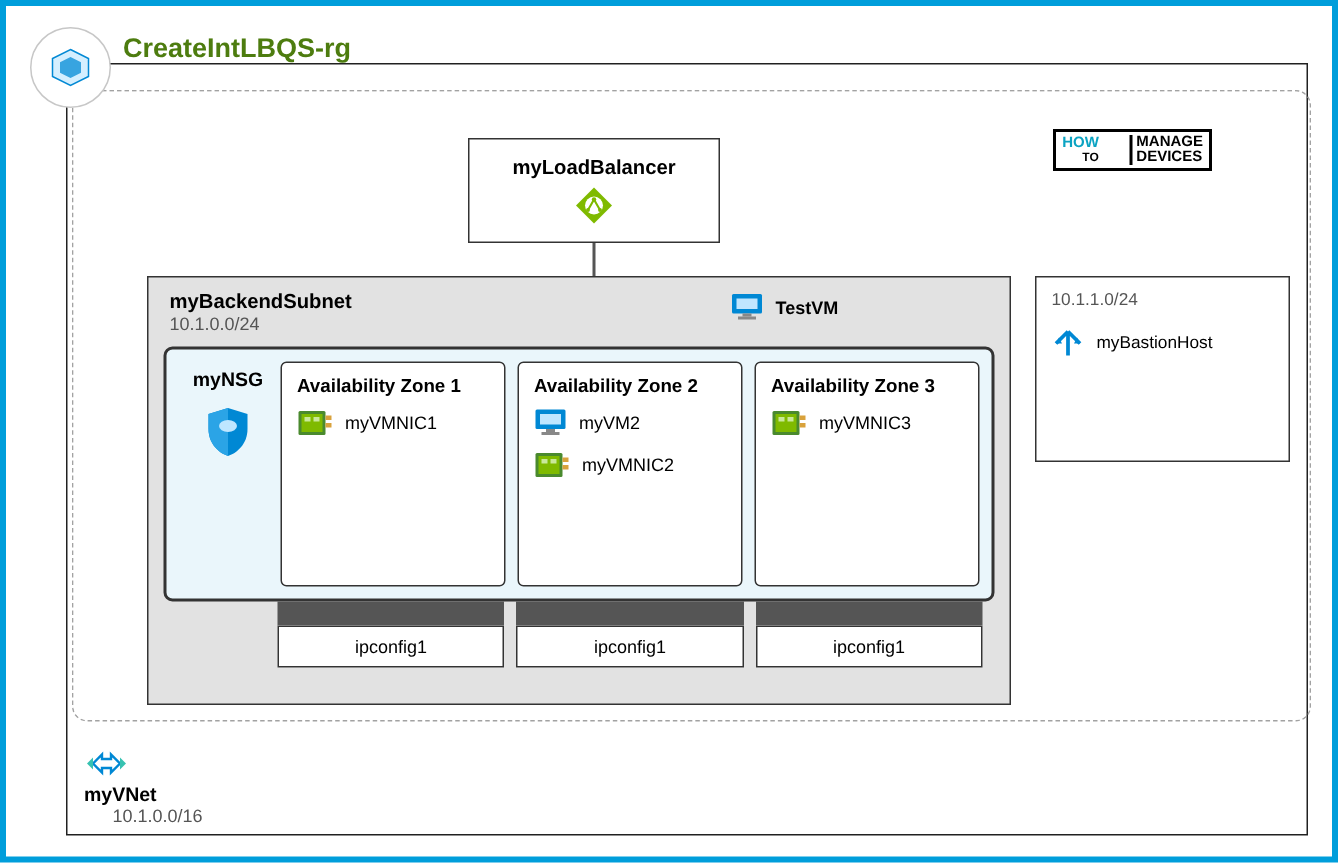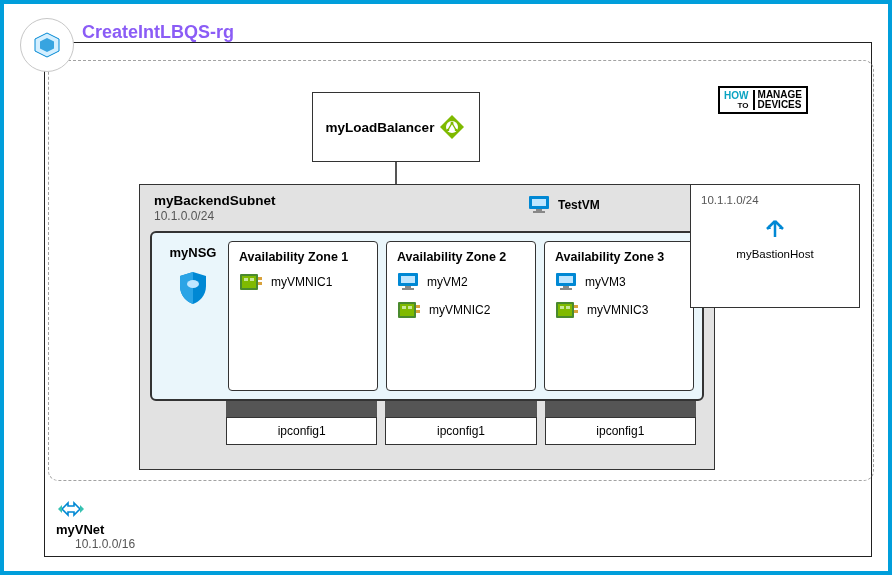--- a/index.html
+++ b/index.html
@@ -1,25 +1,25 @@
 <!DOCTYPE html>
 <html><head>
 <meta charset="utf-8">
 <style>
 * { margin:0; padding:0; box-sizing:border-box; }
 body { font-family:'Segoe UI',Arial,sans-serif; background:#fff; border:4px solid #009edb; width:892px; height:575px; position:relative; overflow:hidden; }
 .rg-wrap { position:absolute; top:14px; left:16px; right:16px; bottom:14px; }
 .rg-icon-wrap { position:absolute; top:0; left:0; width:54px; height:54px; border-radius:50%; border:1px solid #c7c7c7; background:#fff; display:flex; align-items:center; justify-content:center; z-index:3; }
-.rg-title { position:absolute; top:4px; left:62px; font-size:18px; font-weight:600; color:#8b5cf6; }
+.rg-title { position:absolute; top:4px; left:62px; font-size:18px; font-weight:600; color:#4d7c0f; }
 .rg-border { position:absolute; top:24px; left:24px; right:0; bottom:0; border:1px solid #212121; background:#fff; }
 .dashed-box { position:absolute; top:56px; left:44px; right:14px; bottom:90px; border:1.5px dashed #a2a2a2; border-radius:10px; }
-.lb-box { position:absolute; top:88px; left:308px; width:168px; height:70px; border:1px solid #333; background:#fff; display:flex; align-items:center; justify-content:center; gap:4px; }
+.lb-box { position:absolute; top:88px; left:308px; width:168px; height:70px; border:1px solid #333; background:#fff; display:flex; flex-direction:column; align-items:center; justify-content:center; gap:4px; }
 .lb-label { font-size:13.5px; font-weight:600; }
-.badge { position:absolute; top:82px; right:80px; border:2px solid #000; padding:2px 4px; font-size:10px; font-weight:700; background:#fff; display:flex; align-items:center; gap:4px; }
-.backend-subnet { position:absolute; top:180px; left:94px; width:576px; height:286px; background:#e2e2e2; border:1px solid #333;margin-left:41px; }
+.badge { position:absolute; top:82px; right:80px; border:2px solid #000; padding:2px 4px; font-size:10px; font-weight:700; background:#fff; display:flex; align-items:center; gap:20px; }
+.backend-subnet { position:absolute; top:180px; left:94px; width:576px; height:286px; background:#e2e2e2; border:1px solid #333; }
 .bs-head { position:absolute; top:8px; left:14px; }
 .bs-title { font-size:13.5px; font-weight:600; }
 .bs-cidr { font-size:12px; color:#555; margin-top:1px; }
 .testvm { position:absolute; top:10px; left:388px; display:flex; align-items:center; gap:8px; }
 .testvm-label { font-size:12px; font-weight:600; }
 .nsg-box { position:absolute; top:46px; left:10px; right:10px; height:170px; border:2px solid #333; border-radius:6px; background:#eaf6fb; }
 .nsg-left { position:absolute; top:12px; left:12px; width:58px; text-align:center; }
 .nsg-title { font-size:13px; font-weight:600; margin-bottom:10px; }
 .zones { position:absolute; top:8px; left:76px; right:8px; bottom:8px; display:flex; gap:8px; }
 .zone { flex:1; background:#fff; border:1px solid #333; border-radius:4px; padding:8px 10px 6px 10px; }
@@ -27,21 +27,21 @@
 .zrow { display:flex; align-items:center; gap:8px; margin-bottom:8px; }
 .zrow span.lbl { font-size:12px; }
 .ipconfigs { position:absolute; top:232px; left:86px; right:18px; display:flex; gap:8px; }
 .ipbox { flex:1; background:#fff; border:1px solid #333; height:28px; display:flex; align-items:center; justify-content:center; font-size:12px; }
 .connectors { position:absolute; top:216px; left:86px; right:18px; height:16px; display:flex; gap:8px; }
 .connectors div { flex:1; display:flex; justify-content:center; }
 .connectors .vline { width:2px; background:#555; height:16px; }
 .bastion-subnet { position:absolute; top:180px; left:686px; width:170px; height:124px; border:1px solid #333; background:#fff; padding:8px 10px; }
 .bst-title { font-size:12.5px; font-weight:600; }
 .bst-cidr { font-size:11.5px; color:#555; margin-top:1px; }
-.brow { display:flex; align-items:center; gap:8px; margin-top:12px;flex-direction:column; }
+.brow { display:flex; align-items:center; gap:8px; margin-top:12px; }
 .brow span { font-size:11.5px; }
 .vnet-icon { position:absolute; top:494px; left:52px; display:flex; align-items:center; gap:0; }
 .vnet-labels { position:absolute; top:518px; left:52px; }
 .vnet-name { font-size:13px; font-weight:600; }
 .vnet-cidr { font-size:12px; color:#555;margin-left:19px; }
 .conn-lb-sub { position:absolute; top:158px; left:391px; width:2px; height:22px; background:#555; }
 svg { display:block; }
 .ic-monitor { width:22px; height:20px; }
 .ic-nic { width:24px; height:20px; }
 .ic-shield { width:32px; height:36px; margin:0 auto; }
@@ -139,29 +139,20 @@
               <rect x="11" y="6" width="4" height="3" fill="#c9e89a"></rect>
               <rect x="19" y="5" width="4" height="3" fill="#d9a23c"></rect>
               <rect x="19" y="10" width="4" height="3" fill="#d9a23c"></rect>
             </svg>
             <span class="lbl">myVMNIC2</span>
           </div>
       </div>
       <div class="zone">
         <div class="zone-title">Availability Zone 3</div>
         <div class="zrow">
-            <svg class="ic-monitor" viewBox="0 0 22 20">
-              <rect x="1" y="1" width="20" height="13" rx="1" fill="#0088d4"></rect>
-              <rect x="4" y="4" width="14" height="7" fill="#bfe6ff"></rect>
-              <rect x="8" y="14" width="6" height="2" fill="#888"></rect>
-              <rect x="5" y="16" width="12" height="2" fill="#888"></rect>
-            </svg>
-            <span class="lbl">myVM3</span>
-          </div>
-        <div class="zrow">
             <svg class="ic-nic" viewBox="0 0 24 20">
               <rect x="1" y="2" width="18" height="16" rx="1" fill="#4a8a2e"></rect>
               <rect x="3" y="4" width="14" height="12" fill="#7fba00"></rect>
               <rect x="5" y="6" width="4" height="3" fill="#c9e89a"></rect>
               <rect x="11" y="6" width="4" height="3" fill="#c9e89a"></rect>
               <rect x="19" y="5" width="4" height="3" fill="#d9a23c"></rect>
               <rect x="19" y="10" width="4" height="3" fill="#d9a23c"></rect>
             </svg>
             <span class="lbl">myVMNIC3</span>
           </div>

